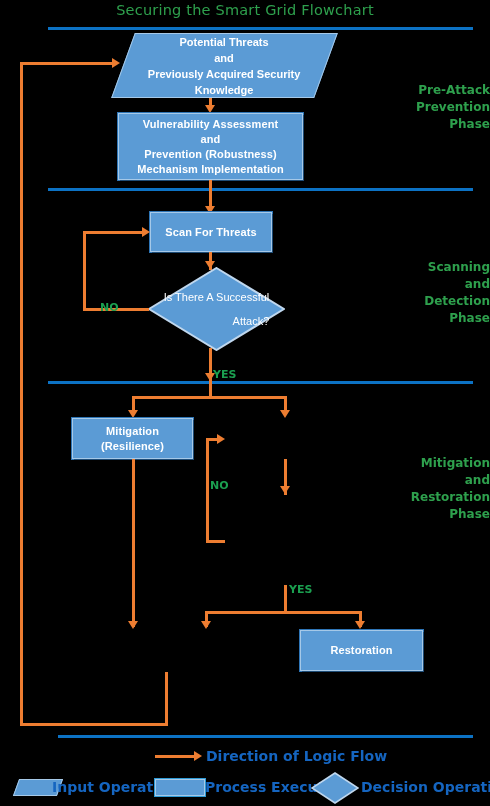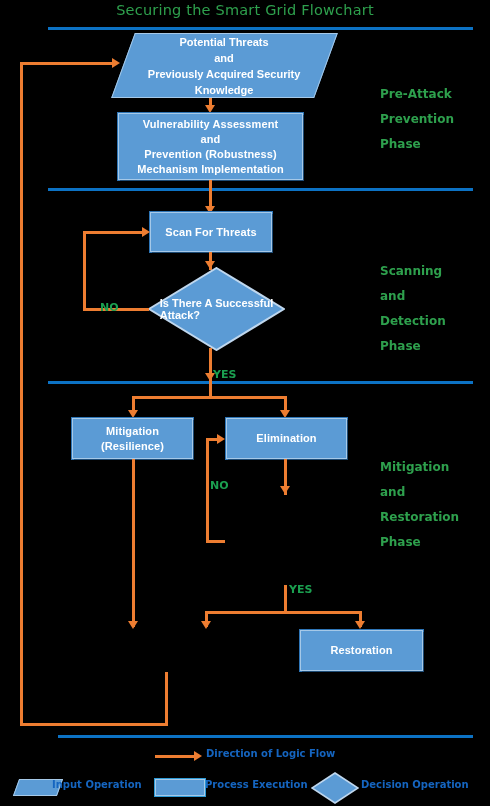--- a/index.html
+++ b/index.html
@@ -13,21 +13,21 @@
     color:#2EA04D;font-size:14.5px;font-weight:normal;letter-spacing:.2px;
     font-family:"DejaVu Sans",sans-serif;
   }
 
   
   .divider{position:absolute;height:3px;background:#0C72C4;}
 
   
   .phase-label{
     position:absolute;color:#2EA04D;font-size:12px;font-weight:bold;
-    text-align:left;line-height:25px;width:110px;
+    text-align:right;line-height:17px;width:110px;
     font-family:"DejaVu Sans",sans-serif;
   }
 
   
   .node{position:absolute;box-sizing:border-box;}
   .proc{
     background:#5B9BD5;border:1px solid #A6C9E8;
     box-shadow:2px 2px 0 rgba(0,0,0,.35), 0 0 0 1px #2E75B6;
     display:flex;align-items:center;justify-content:center;
     color:#FFFFFF;font-size:11px;font-weight:bold;text-align:center;
@@ -44,41 +44,41 @@
   }
   .para > span{transform:skewX(20deg);display:block;}
 
   .diamond-wrap{position:absolute;}
   .diamond-shape{
     position:absolute;left:0;top:0;width:100%;height:100%;
   }
   .diamond-label{
     position:absolute;left:0;top:0;width:100%;height:100%;
     display:flex;align-items:center;justify-content:center;
-    color:#FFFFFF;font-size:11px;font-weight:bold;text-align:left;
-    line-height:12px;white-space:pre-line;pointer-events:none;
+    color:#FFFFFF;font-size:11px;font-weight:normal;text-align:right;
+    line-height:24px;white-space:pre-line;pointer-events:none;
   }
 
   
   .conn{position:absolute;background:#ED7D31;}
   .conn.h{height:2.5px;}
   .conn.v{width:2.5px;}
   .arrow{position:absolute;width:0;height:0;}
   .arrow.down{border-left:5px solid transparent;border-right:5px solid transparent;border-top:8px solid #ED7D31;}
   .arrow.right{border-top:5px solid transparent;border-bottom:5px solid transparent;border-left:8px solid #ED7D31;}
 
   
   .tag{
     position:absolute;color:#1BA050;font-size:11px;font-weight:bold;
     font-family:"DejaVu Sans",sans-serif;
   }
 
   
   .legend-text{
-    position:absolute;color:#1565C0;font-size:10px;font-weight:bold;
+    position:absolute;color:#1565C0;font-size:14px;font-weight:bold;
     font-family:"DejaVu Sans",sans-serif;white-space:nowrap;
   }
   .legend-para{
     position:absolute;background:#5B9BD5;border:1px solid #A6C9E8;
     transform:skewX(-20deg);
   }
   .legend-rect{
     position:absolute;background:#5B9BD5;border:1px solid #A6C9E8;
     box-shadow:0 0 0 1px #2E9BD6;
   }
@@ -150,21 +150,20 @@
 
   <div class="conn h" style="left:132px;top:396px;width:154px;"></div>
   <div class="conn v" style="left:132px;top:396px;height:18px;"></div>
   <div class="arrow down" style="left:128px;top:410px;"></div>
   <div class="conn v" style="left:284px;top:396px;height:18px;"></div>
   <div class="arrow down" style="left:280px;top:410px;"></div>
 
   <div class="proc node wrap" style="left:72px;top:418px;width:121px;height:41px;">Mitigation
 (Resilience)</div>
 
-  <div class="proc node" style="left:226px;top:418px;width:121px;height:41px;">Elimination</div>
 
   <div class="conn v" style="left:132px;top:459px;height:168px;"></div>
   <div class="arrow down" style="left:128px;top:621px;"></div>
 
   <div class="conn v" style="left:284px;top:459px;height:36px;"></div>
   <div class="arrow down" style="left:280px;top:486px;"></div>
 
 
   <div class="conn h" style="left:206px;top:540px;width:19px;"></div>
   <div class="conn v" style="left:206px;top:438px;height:104px;"></div>

